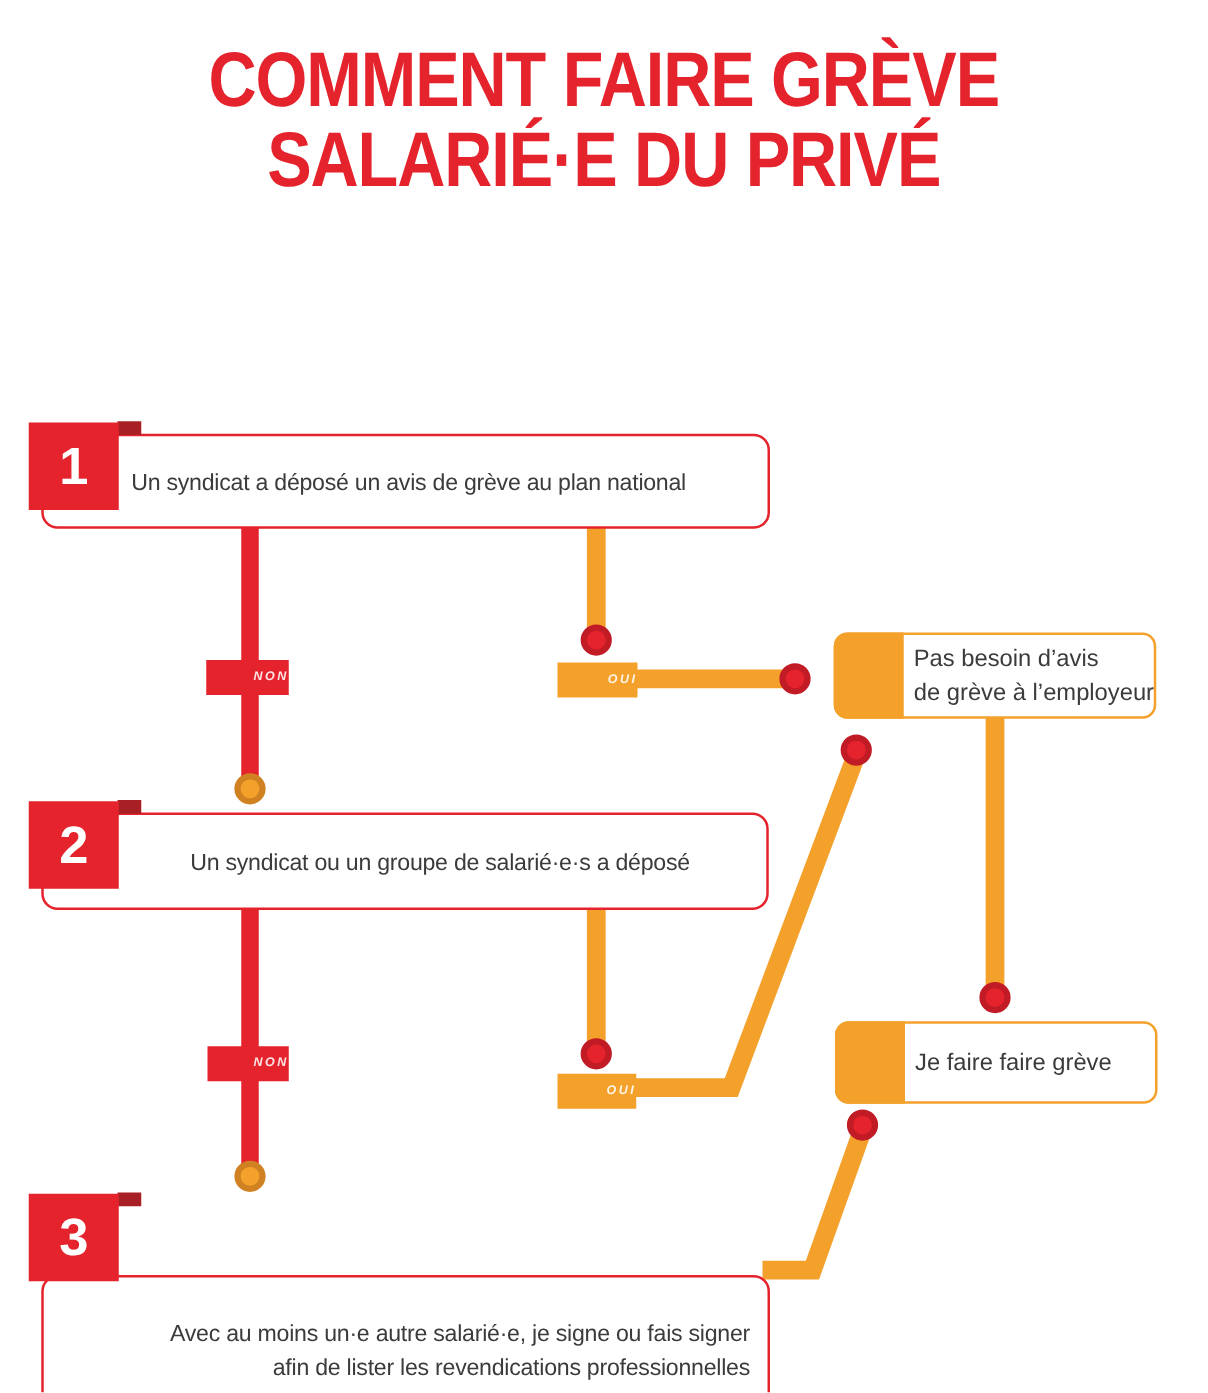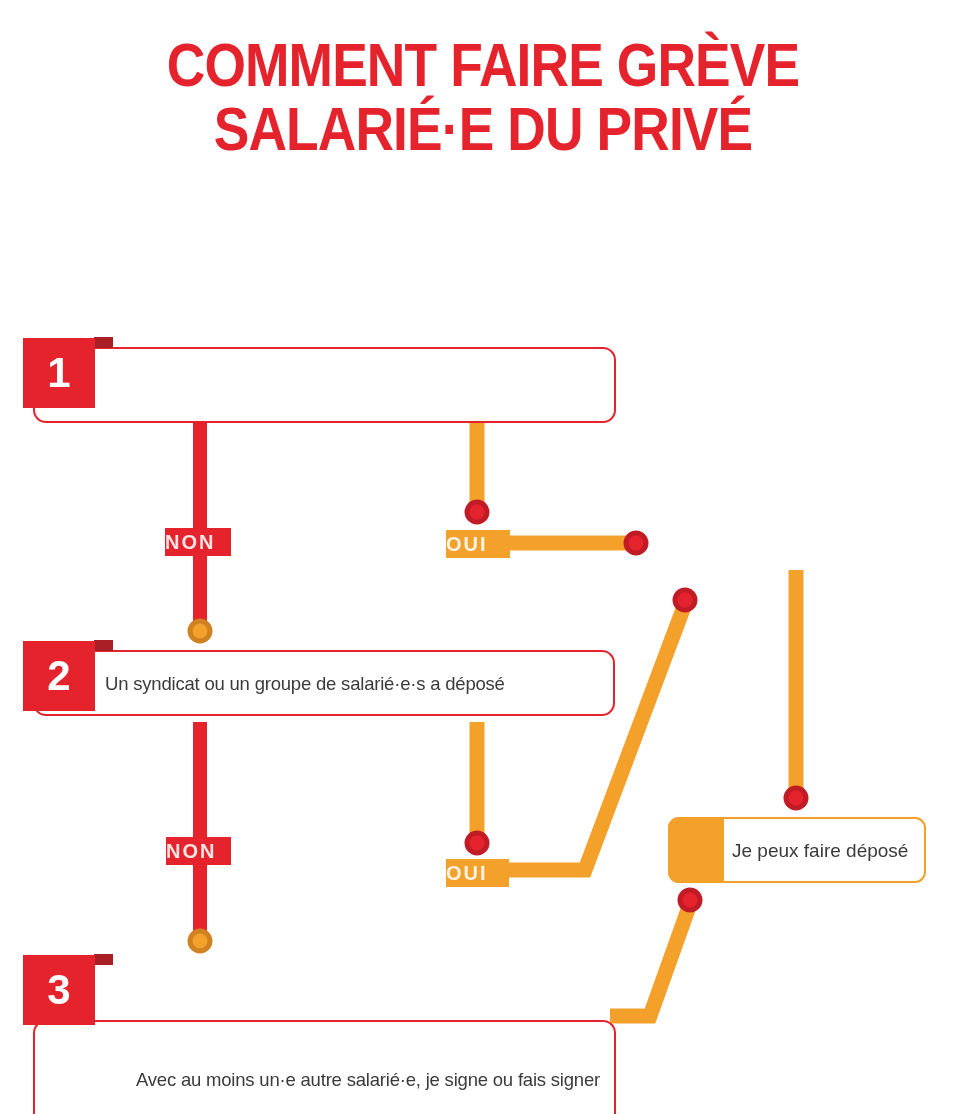--- a/index.html
+++ b/index.html
@@ -33,22 +33,22 @@
   .step-box{position:absolute;background:#fff;border:2px solid var(--red);border-radius:13px;
             z-index:2;display:flex;flex-direction:column;justify-content:center;
             box-sizing:border-box;padding:4px 14px 4px 70px;}
   .step-box .line{font-size:18.5px;line-height:27px;color:var(--text);letter-spacing:-0.2px;white-space:nowrap;}
   .step-num{position:absolute;width:72px;height:70px;background:var(--red);color:#fff;
             z-index:4;display:flex;align-items:center;justify-content:center;
             font-size:42px;font-weight:bold;}
   .step-fold{position:absolute;left:94px;width:19px;height:11px;background:var(--dark-red);z-index:3;}
 
   
-  .tag{position:absolute;z-index:3;height:28px;line-height:28px;text-align:left;
-       font-size:20px;font-weight:bold;letter-spacing:2px;color:rgba(255,255,255,0.88);}
+  .tag{position:absolute;z-index:3;height:28px;line-height:28px;text-align:right;
+       font-size:10px;font-weight:bold;letter-spacing:2px;color:rgba(255,255,255,0.88);font-style:italic;}
   .tag.red-tag{background:var(--red);}
   .tag.orange-tag{background:var(--orange);}
 
   
   .result{position:absolute;background:#fff;border:2px solid var(--orange);border-radius:11px;
           z-index:2;box-sizing:border-box;display:flex;align-items:center;}
   .result-tab{position:absolute;left:-2px;top:-2px;bottom:-2px;width:56px;
               background:var(--orange);border-radius:11px 0 0 11px;}
   .result-text{margin-left:62px;}
   .result-text .line{font-size:19px;line-height:27px;color:var(--text);white-space:nowrap;}
@@ -79,42 +79,51 @@
     <circle class="dot rd" cx="690" cy="900" r="10"></circle>
   </svg>
 
   <div class="title">
     <div>COMMENT FAIRE GRÈVE</div>
     <div>SALARIÉ·E DU PRIVÉ</div>
   </div>
 
   <div class="step-fold" style="top:337px;"></div>
   <div class="step-box" style="left:33px;top:347px;width:583px;height:76px;">
+    <div class="line">Un syndicat a déposé un avis de grève au plan national</div>
   </div>
   <div class="step-num" style="left:23px;top:338px;">1</div>
 
   <div class="tag red-tag" style="left:165px;top:528px;width:66px;">NON</div>
   <div class="tag orange-tag" style="left:446px;top:530px;width:64px;">OUI</div>
 
+  <div class="result" style="left:667px;top:506px;width:258px;height:69px;">
+    <div class="result-tab"></div>
+    <div class="result-text">
+      <div class="line">Pas besoin d’avis</div>
+      <div class="line">de grève à l’employeur</div>
+    </div>
+  </div>
 
   <div class="step-fold" style="top:640px;"></div>
-  <div class="step-box" style="left:33px;top:650px;width:582px;height:66px;">
+  <div class="step-box" style="left:33px;top:650px;width:582px;height:78px;align-items:center;">
     <div class="line">Un syndicat ou un groupe de salarié·e·s a déposé</div>
   </div>
   <div class="step-num" style="left:23px;top:641px;">2</div>
 
   <div class="tag red-tag" style="left:166px;top:837px;width:65px;">NON</div>
   <div class="tag orange-tag" style="left:446px;top:859px;width:63px;">OUI</div>
 
   <div class="result" style="left:668px;top:817px;width:258px;height:66px;">
     <div class="result-tab"></div>
     <div class="result-text">
-      <div class="line">Je peux faire déposé</div>
+      <div class="line">Je faire faire grève</div>
     </div>
   </div>
 
   <div class="step-fold" style="top:954px;"></div>
   <div class="step-box" style="left:33px;top:1020px;width:583px;height:119px;align-items:flex-end;">
     <div class="line">Avec au moins un·e autre salarié·e, je signe ou fais signer</div>
+    <div class="line">afin de lister les revendications professionnelles</div>
   </div>
   <div class="step-num" style="left:23px;top:955px;">3</div>
 
 </div>
 
 </body></html>

